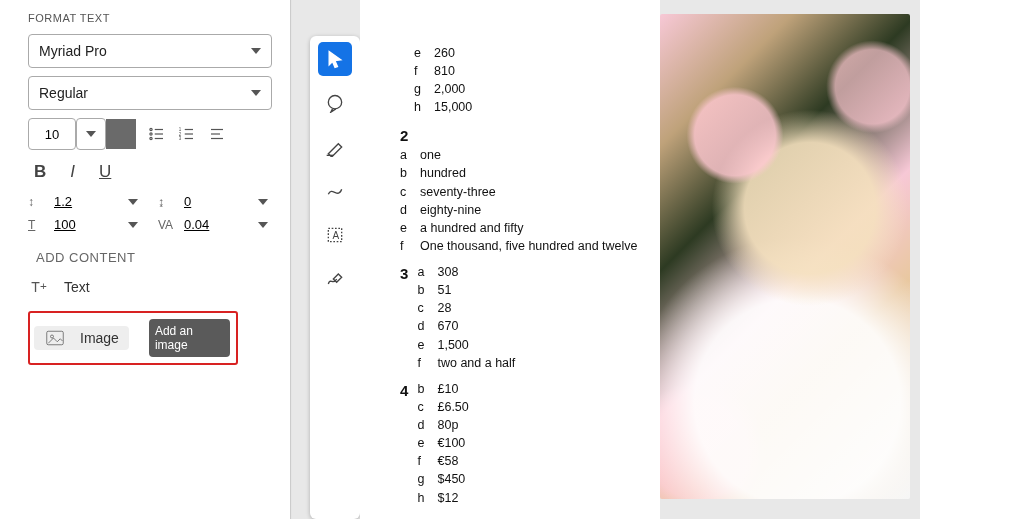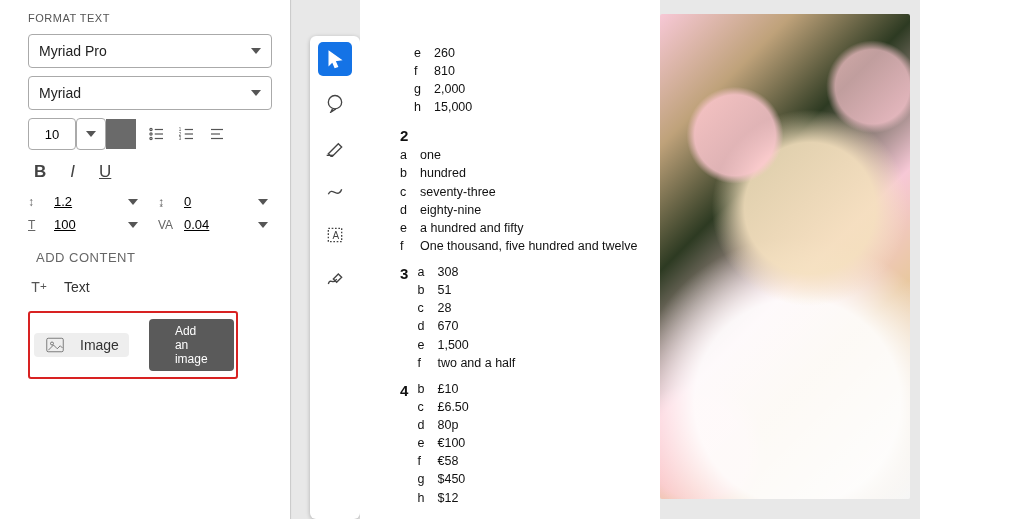--- a/index.html
+++ b/index.html
@@ -21,21 +21,21 @@
   .biu span { font-size:17px; color:#444; cursor:pointer;}
   .kv-row { display:flex; gap:16px; margin-bottom:8px;}
   .kv { display:flex; align-items:center; gap:6px; width:116px;}
   .kv .lbl { font-size:12px; color:#666; width:20px; display:flex; align-items:center;}
   .kv .val { flex:1; font-size:13px;text-decoration:underline; }
   .kv .mini-chev { width:18px; display:flex; justify-content:center; cursor:pointer;}
   .add-title { font-size:13px; letter-spacing:.5px; color:#666; margin:18px 0 14px 8px;}
   .add-item { display:flex; align-items:center; gap:14px; font-size:14px; color:#333; margin-bottom:16px; cursor:pointer;}
   .add-item .ic { width:22px; display:flex; justify-content:center; color:#555;}
   .hl-box { border:2px solid #d82222; border-radius:3px; padding:6px 6px 6px 4px; display:flex; align-items:center; gap:20px; width:210px; margin-bottom:14px;}
-  .pill { background:#5a5a5a; color:#fff; font-size:12px; padding:5px 26px; border-radius:4px;}
+  .pill { background:#5a5a5a; color:#fff; font-size:12px; padding:5px 6px; border-radius:4px;}
   .other-title { font-size:11px; letter-spacing:.5px; color:#666; }
 
   
   .gutter { width:20px; background:#f4f4f4; border-left:1px solid #ccc; border-right:1px solid #e5e5e5;}
   .toolstrip-wrap { width:150px; background:#e8e8e8; padding-top:36px; display:flex; justify-content:flex-start;}
   .toolstrip { background:#fff; border-radius:6px; box-shadow:0 1px 4px rgba(0,0,0,.25); padding:6px; width:50px; margin-left:18px; display:flex; flex-direction:column; gap:10px; align-items:center;}
   .tool { width:34px; height:34px; border-radius:5px; display:flex; align-items:center; justify-content:center; cursor:pointer;}
   .tool.active { background:#1473e6;}
   .tool svg { width:20px;height:20px;}
   .tool.active svg { stroke:#fff; fill:#fff;}
@@ -64,21 +64,21 @@
 
   <div class="left-panel">
     <div class="section-title">FORMAT TEXT</div>
 
     <div class="dropdown">
       <span>Myriad Pro</span>
       <span class="chev"></span>
     </div>
 
     <div class="dropdown">
-      <span>Myriad</span>
+      <span>Regular</span>
       <span class="chev"></span>
     </div>
 
     <div class="row">
       <div class="size-box">
           <span>10</span>
         </div>
       <div class="chev-btn">
           <span class="chev"></span>
         </div>

